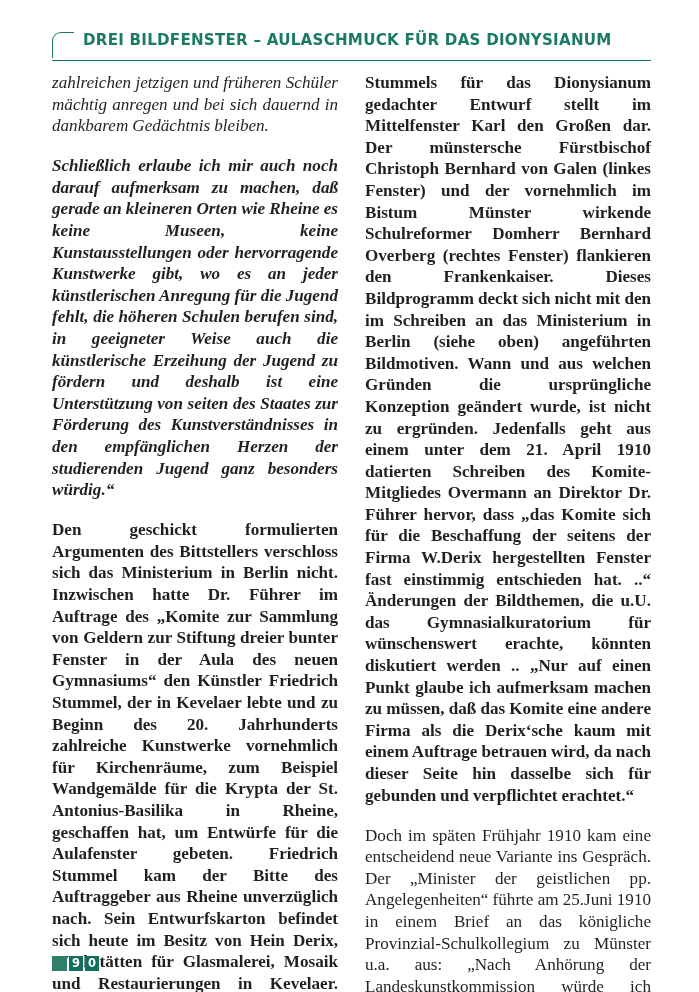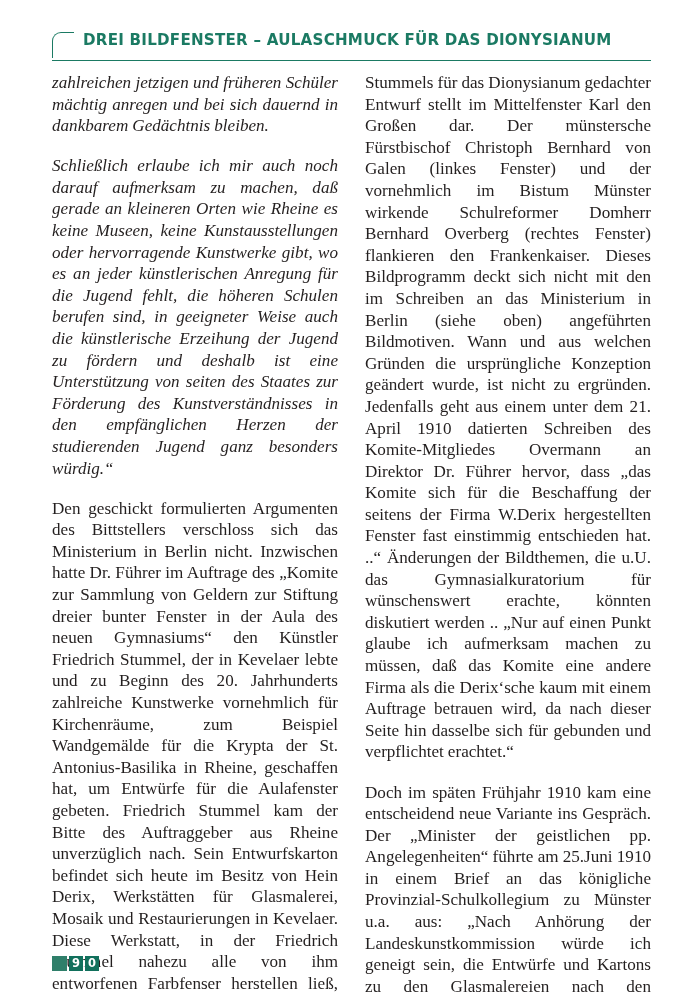--- a/index.html
+++ b/index.html
@@ -89,20 +89,21 @@
     word-spacing: -0.2px;
   }
   p.para:last-child {
     margin-bottom: 0;
   }
   p.para.italic {
     font-style: italic;
   }
   p.para.flush-last {
     text-align-last: left;
+    font-weight: bold;
   }
 
   
   .page-footer {
     position: absolute;
     left: 52px;
     top: 954px;
     height: 18px;
     display: flex;
     align-items: center;

